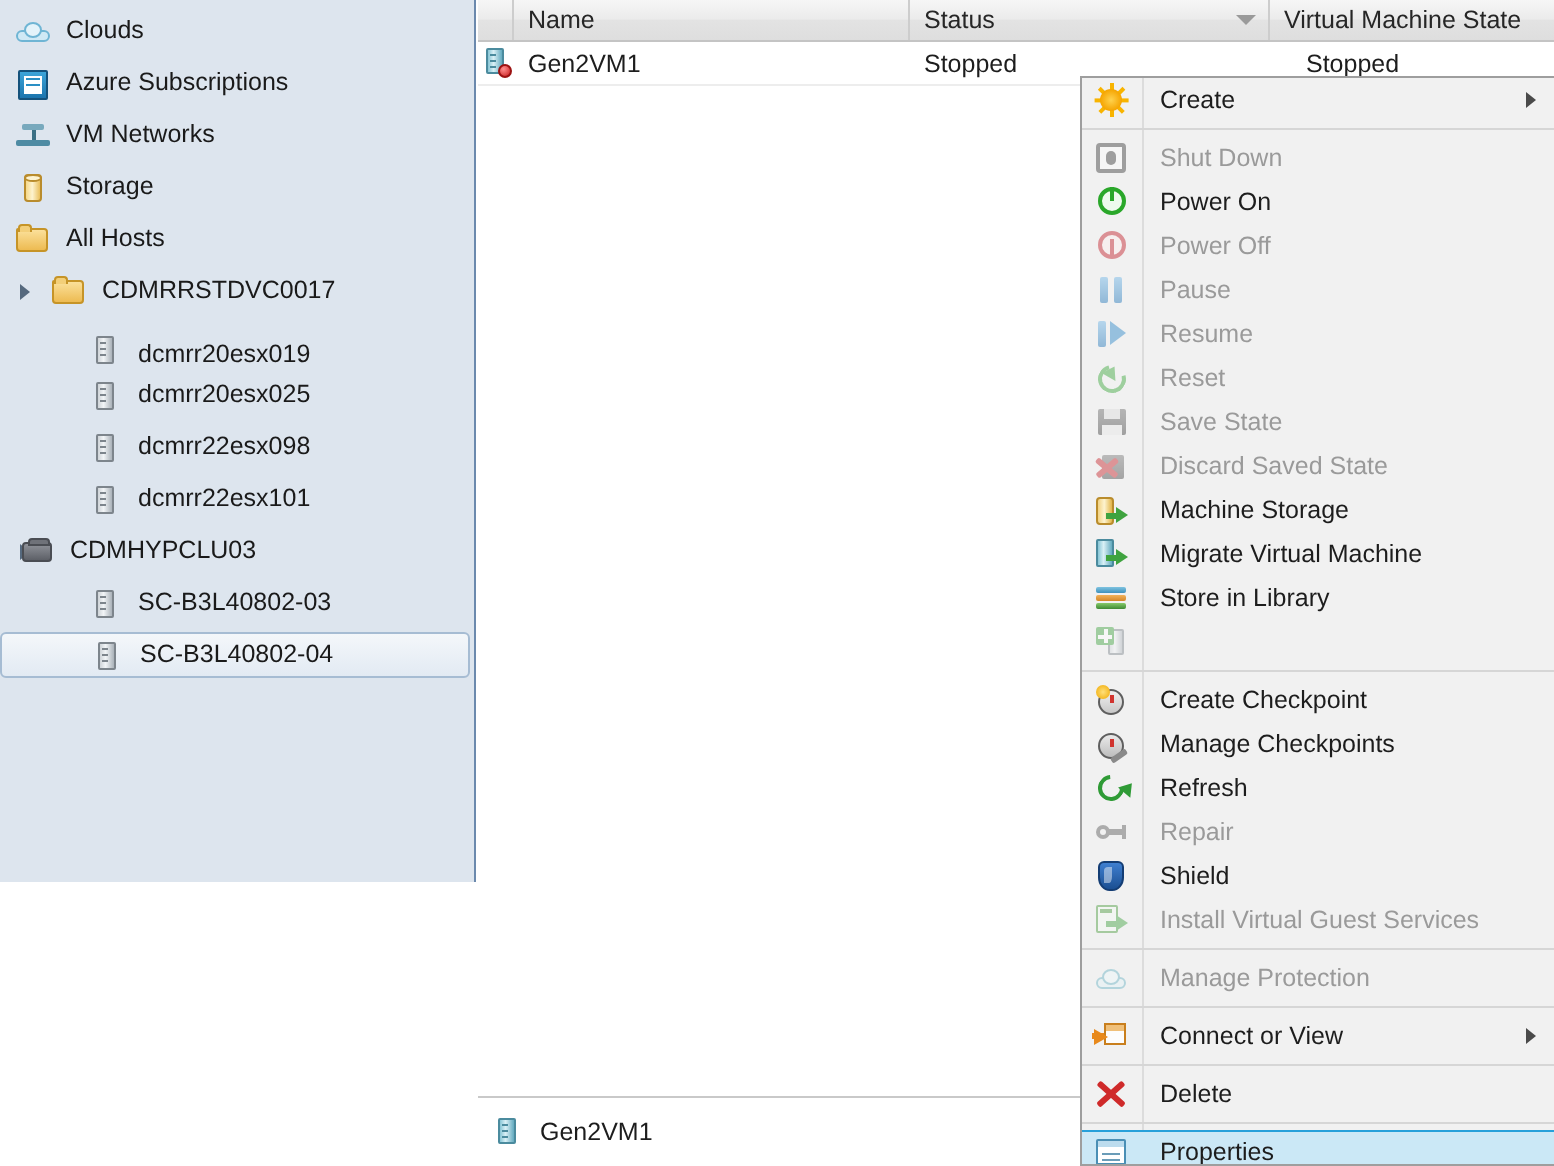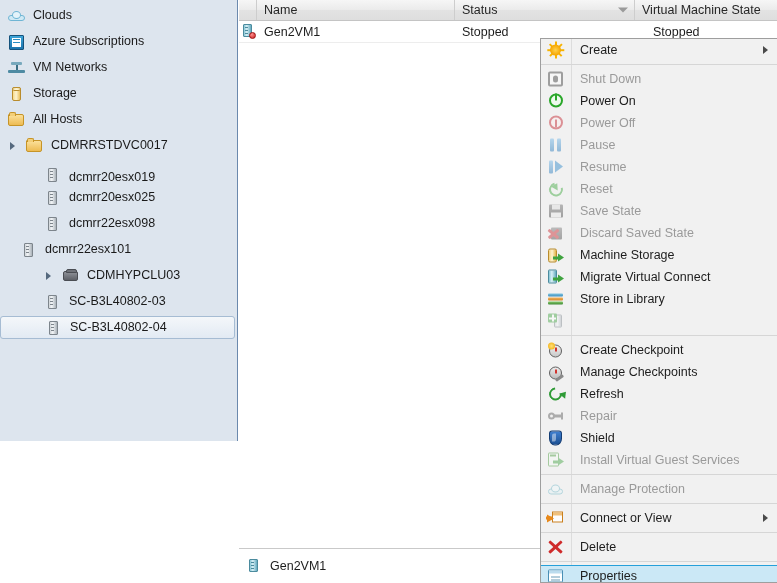--- a/index.html
+++ b/index.html
@@ -428,27 +428,27 @@
             <span class="ic-srv"></span>
           </span>
           <span class="nav-label">dcmrr20esx025</span>
         </div>
         <div class="nav-item" style="padding-left: 44px; margin-top: 3px;">
           <span class="ico">
             <span class="ic-srv"></span>
           </span>
           <span class="nav-label">dcmrr22esx098</span>
         </div>
-        <div class="nav-item" style="padding-left: 20px; margin-top: 3px;">
+        <div class="nav-item" style="padding-left: 44px; margin-top: 3px;">
           <span class="ico">
             <span class="ic-srv"></span>
           </span>
           <span class="nav-label">dcmrr22esx101</span>
         </div>
-        <div class="nav-item" style="padding-left: 26px; margin-top: 3px; margin-left: 36px;">
+        <div class="nav-item" style="padding-left: 10px; margin-top: 3px;">
           <span class="expander" style="left: 10px;"></span>
           <span class="ico">
             <span class="ic-clu"></span>
           </span>
           <span class="nav-label">CDMHYPCLU03</span>
         </div>
         <div class="nav-item" style="padding-left: 44px; margin-top: 3px;">
           <span class="ico">
             <span class="ic-srv"></span>
           </span>
@@ -582,21 +582,21 @@
           <span class="mlabel">Machine Storage</span>
         </div>
         <div class="mi">
           <span class="micon">
             <span class="mi-migvm">
               <span class="body"></span>
               <span class="arrb"></span>
               <span class="arr"></span>
             </span>
           </span>
-          <span class="mlabel">Migrate Virtual Connect</span>
+          <span class="mlabel">Migrate Virtual Machine</span>
         </div>
         <div class="mi">
           <span class="micon">
             <span class="mi-lib">
               <i class="b1"></i>
               <i class="b2"></i>
               <i class="b3"></i>
             </span>
           </span>
           <span class="mlabel">Store in Library</span>

